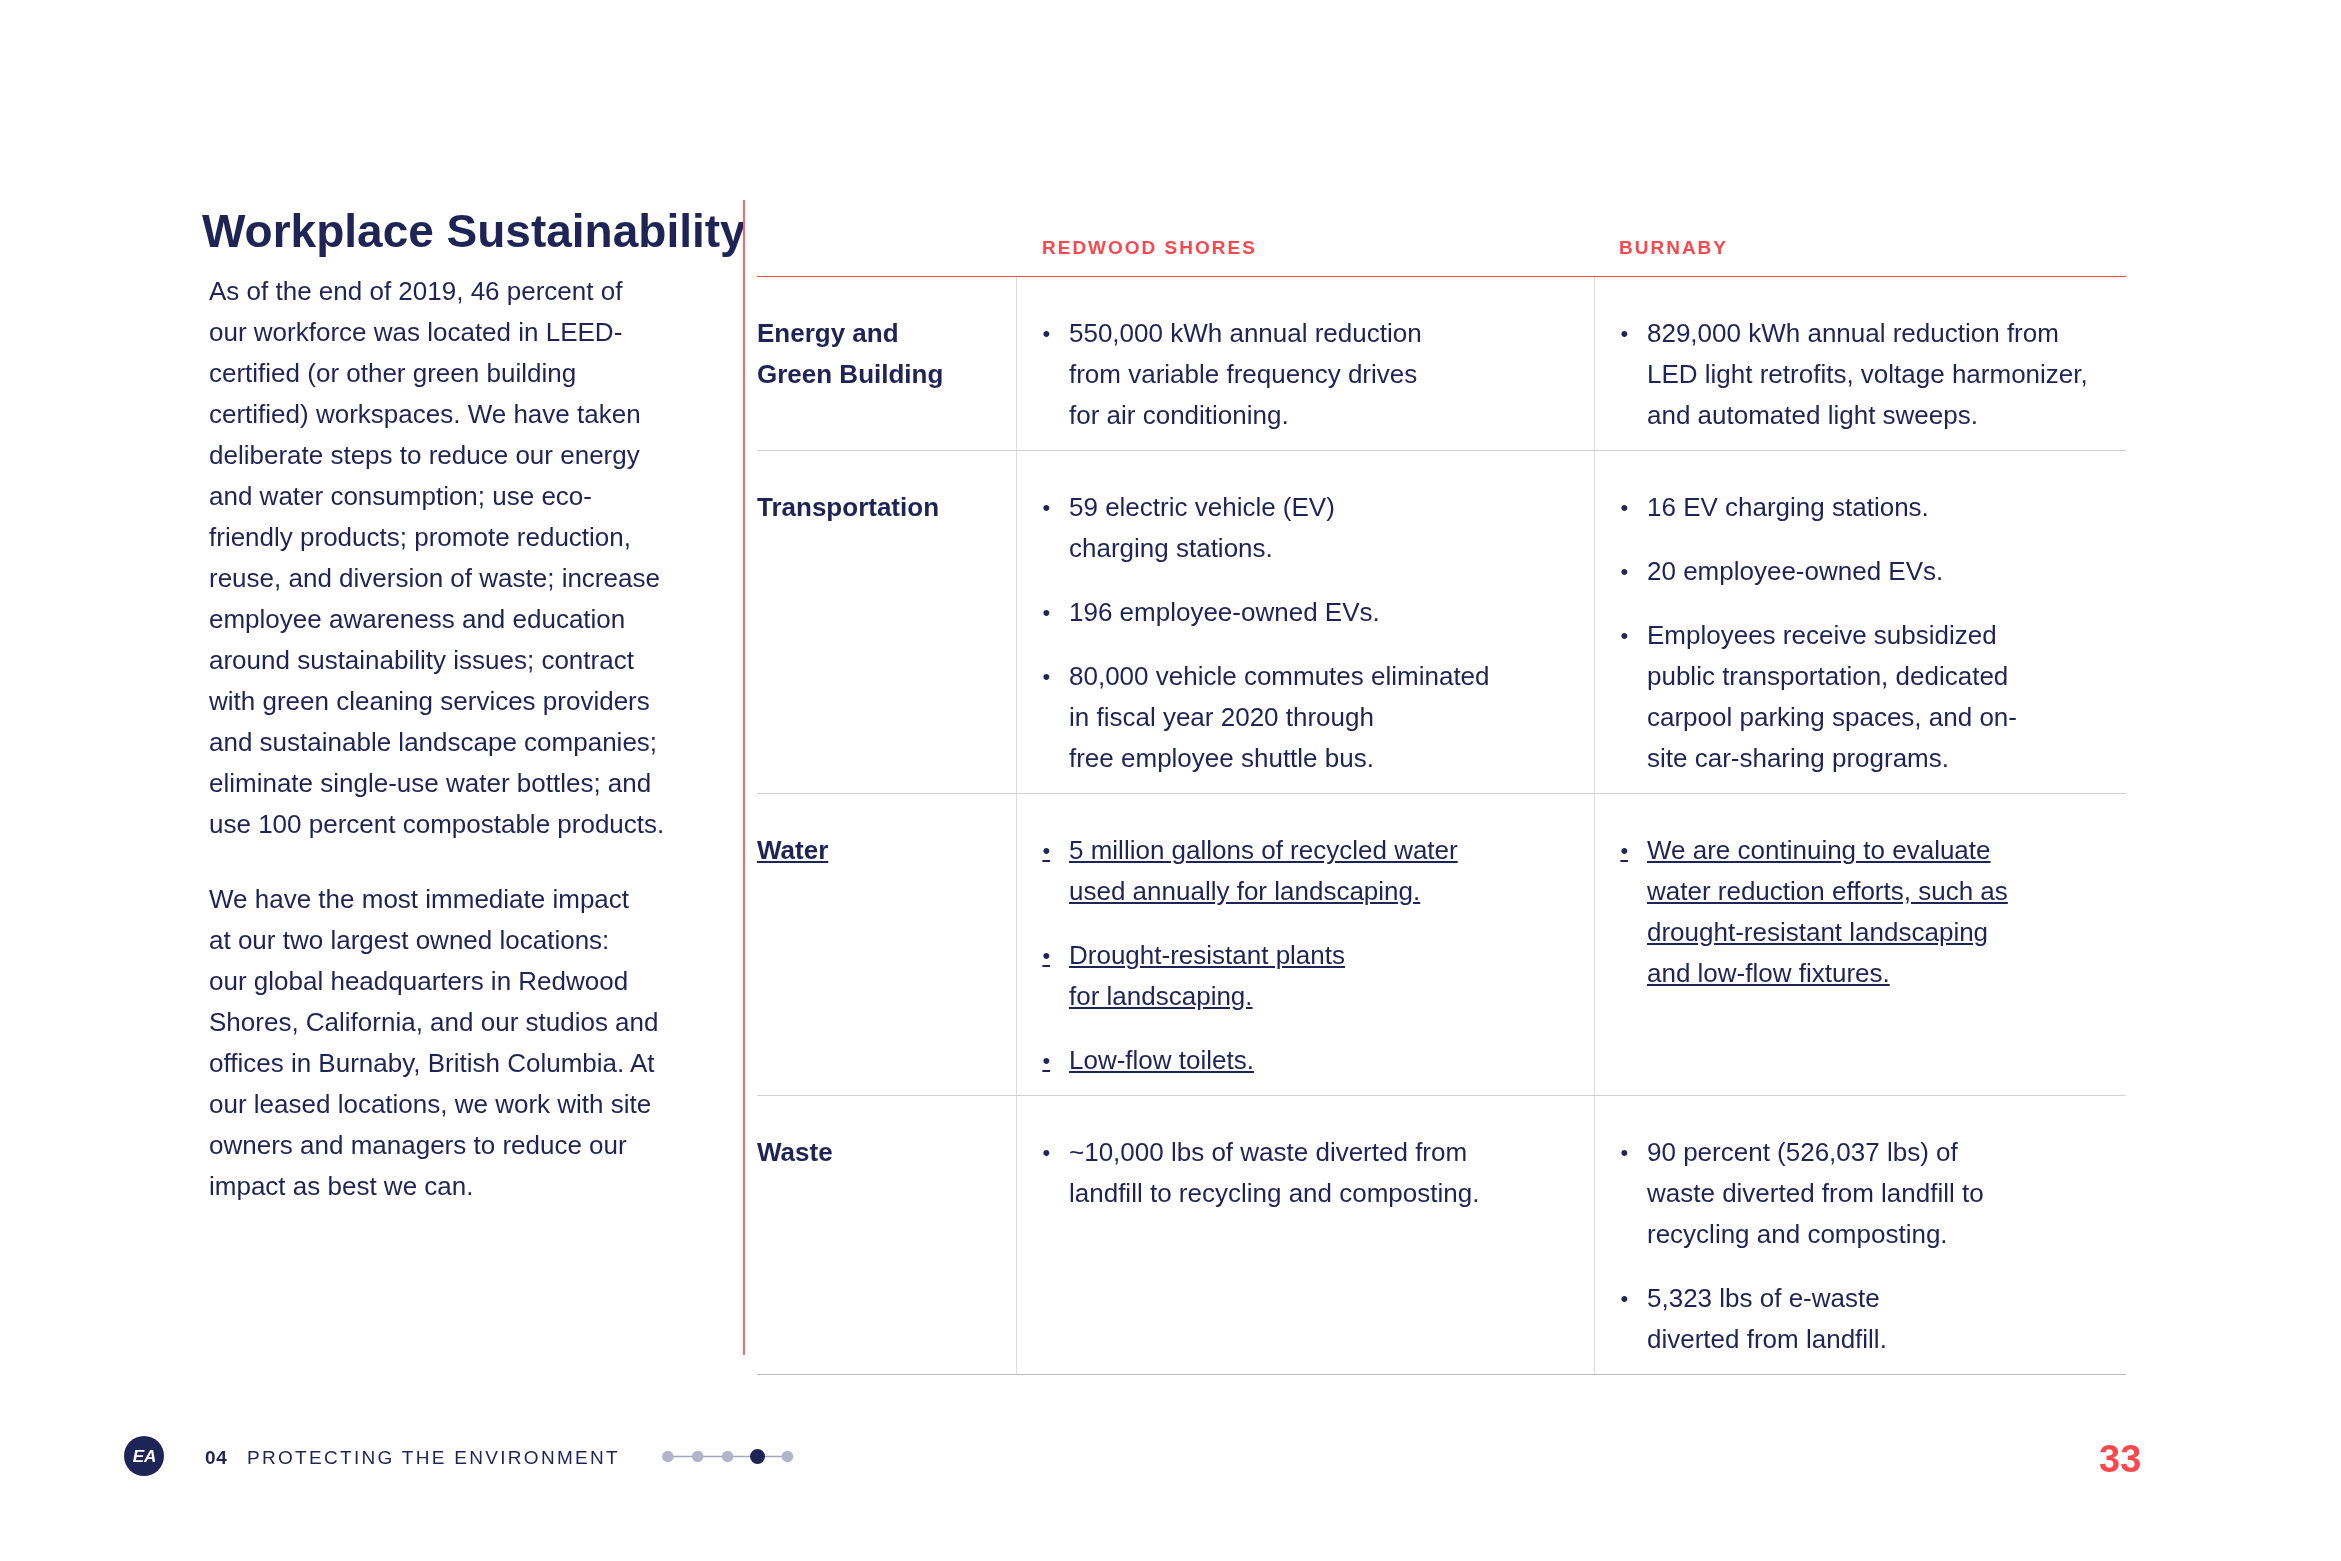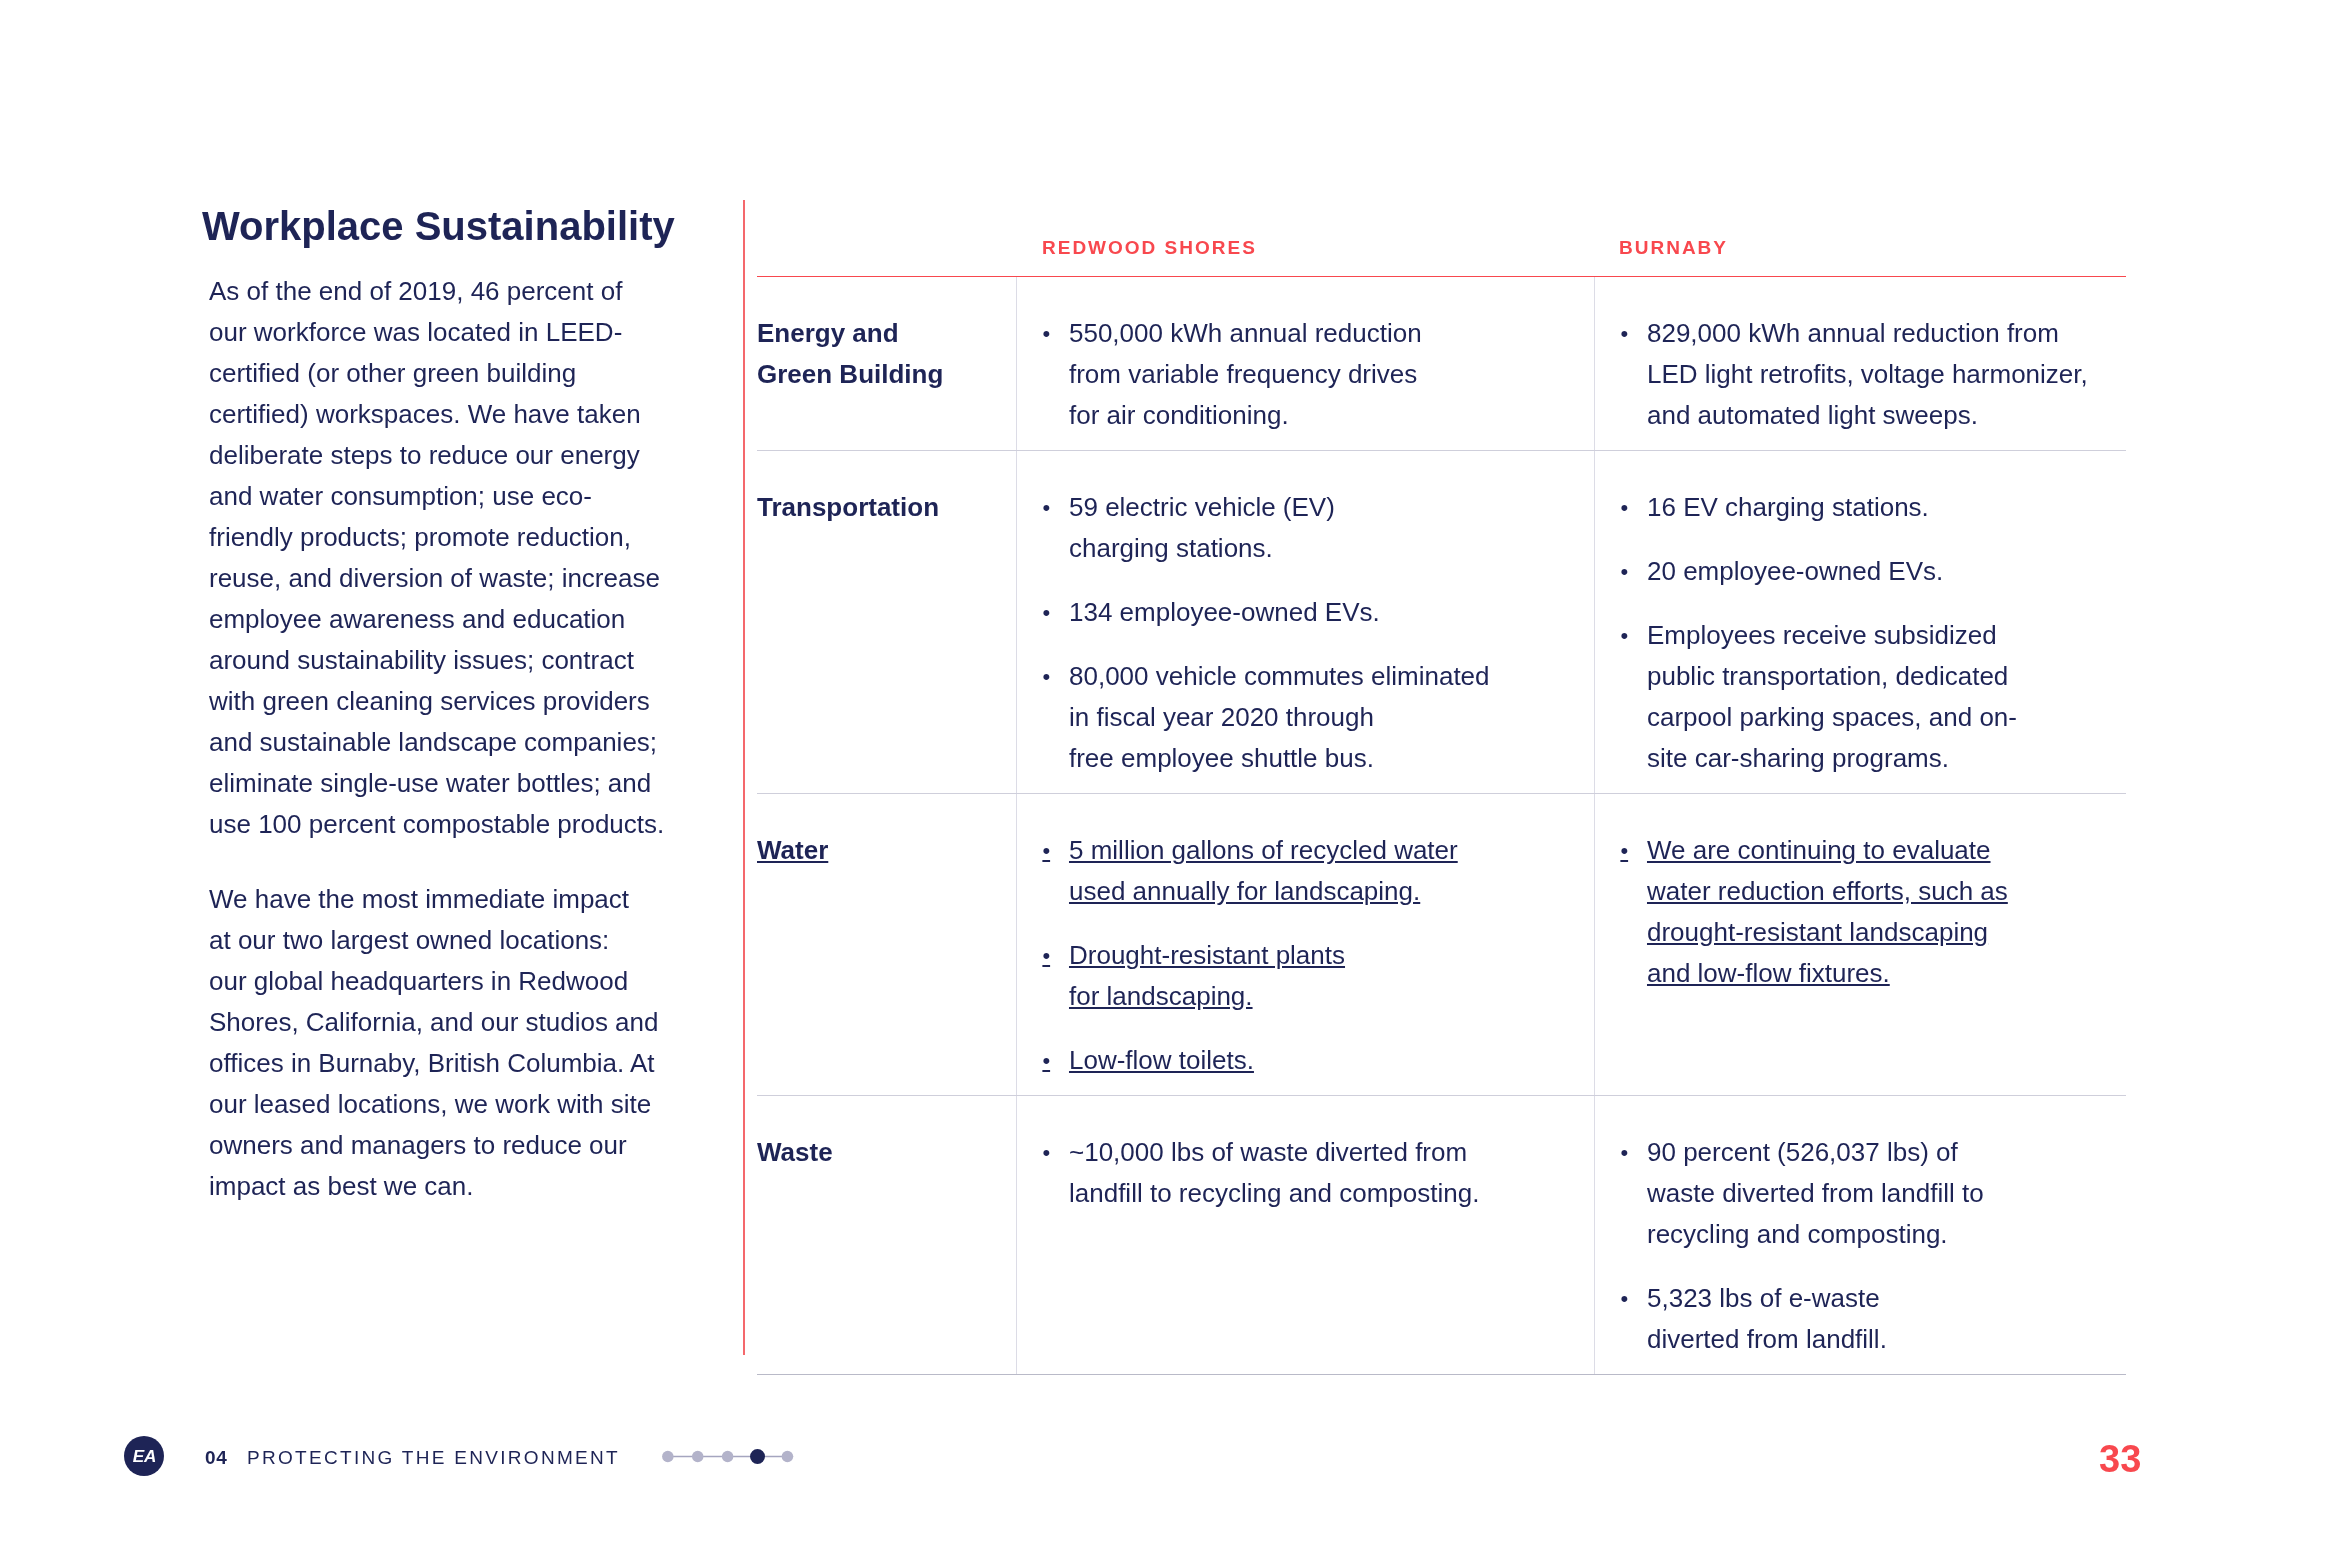--- a/index.html
+++ b/index.html
@@ -9,21 +9,21 @@
     font-family:"Liberation Sans", sans-serif;
     color:#1e2456;
     overflow:hidden;
     position:relative;
   }
   .page{position:absolute;inset:0;background:#ffffff;}
 
   
   .title{
     position:absolute;left:202px;top:204px;margin:0;
-    font-size:40px;font-weight:700;color:#1e2456;letter-spacing:0px;
+    font-size:46px;font-weight:700;color:#1e2456;letter-spacing:0px;
   }
   .intro{position:absolute;left:204px;top:271px;width:567px;}
   .intro p{
     margin:0 0 34px 5px;
     font-size:26px;line-height:41px;color:#1e2456;
     white-space:pre-line;
   }
 
   
   .vline{
@@ -158,21 +158,21 @@
     <div class="trow r2">
       <div class="cell lbl">Transportation</div>
       <div class="cell c2">
         <div class="bullet">
           <span class="dot">•</span>
           <span class="btxt">59 electric vehicle (EV)
 charging stations.</span>
         </div>
         <div class="bullet">
           <span class="dot">•</span>
-          <span class="btxt">134 employee-owned EVs.</span>
+          <span class="btxt">196 employee-owned EVs.</span>
         </div>
         <div class="bullet">
           <span class="dot">•</span>
           <span class="btxt">80,000 vehicle commutes eliminated
 in fiscal year 2020 through
 free employee shuttle bus.</span>
         </div>
       </div>
       <div class="cell c3">
         <div class="bullet">

